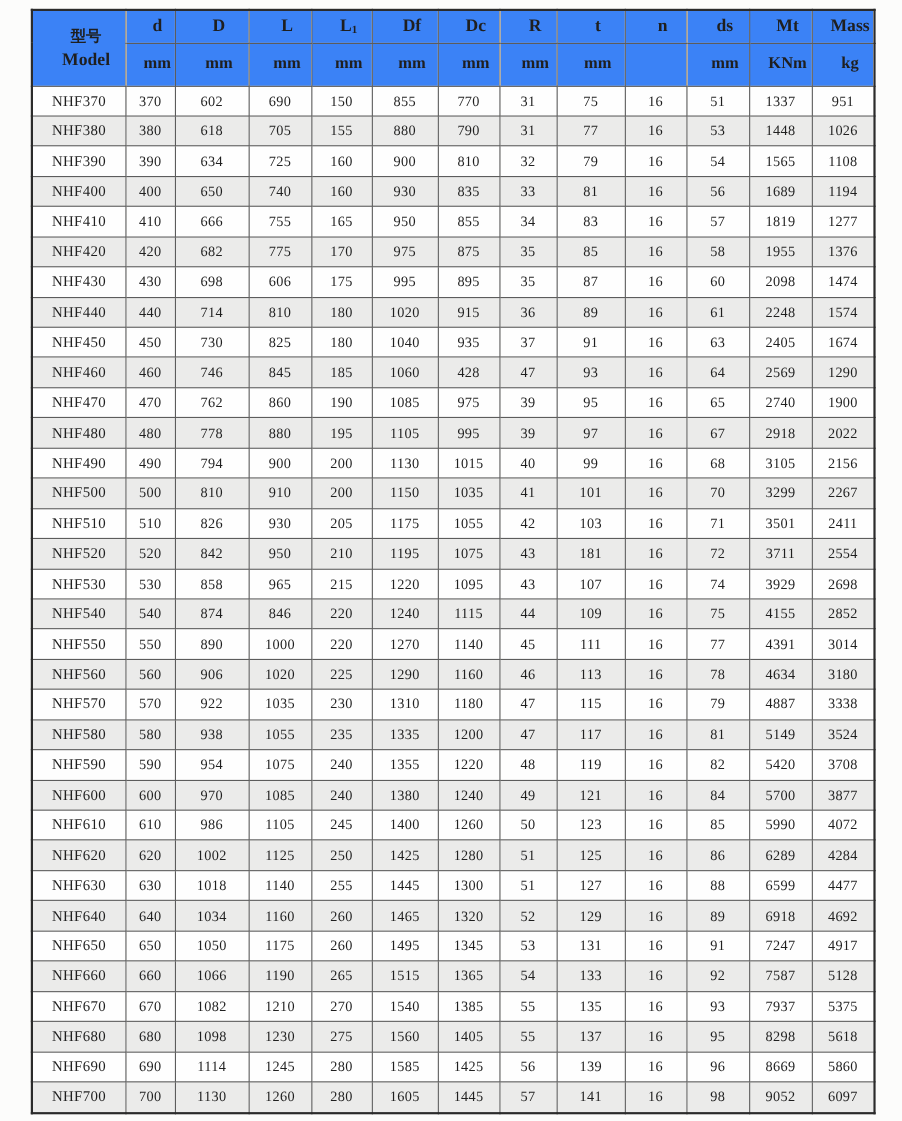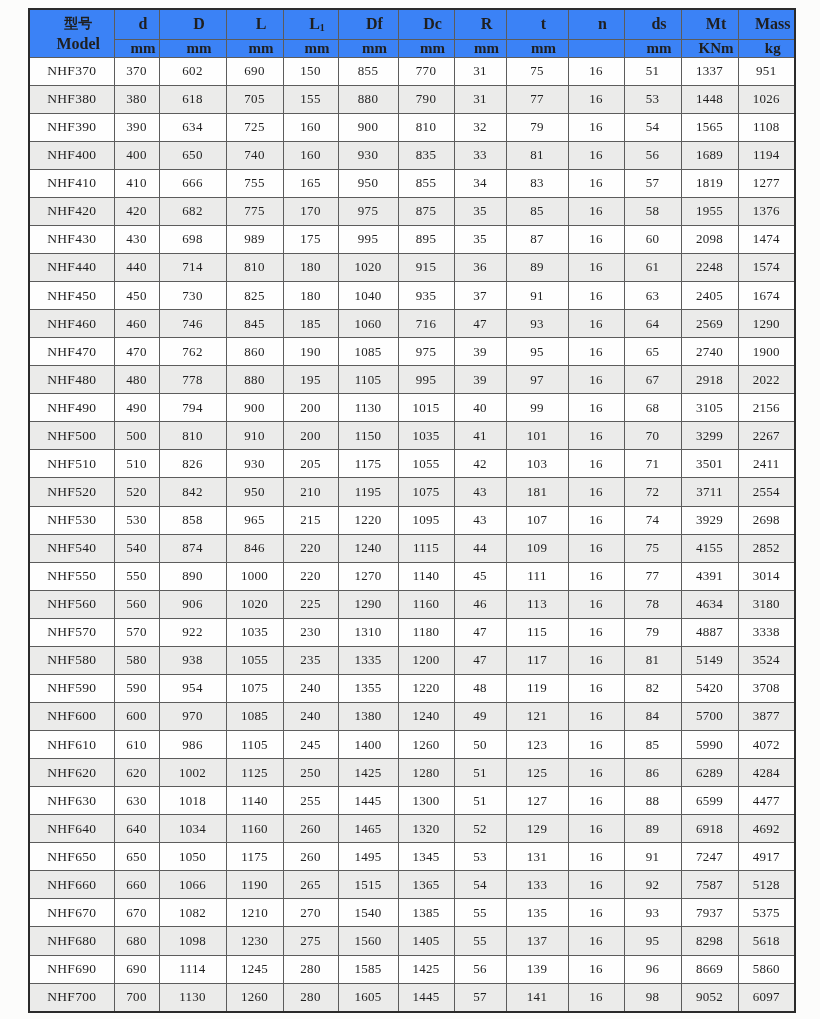--- a/index.html
+++ b/index.html
@@ -34,21 +34,21 @@
     padding: 0;
     overflow: hidden;
     white-space: nowrap;
   }
   thead th {
     background: #3b82f6;
     font-weight: bold;
     padding-left: 13px;
   }
   thead tr.labels { height: 30px; }
-  thead tr.units  { height: 18px; margin-left: 32px; }
+  thead tr.units  { height: 39px; margin-left: 32px; }
   thead tr.labels th { font-size: 16px; }
   thead tr.units th  { font-size: 15px; }
   th.model-head {
     font-size: 15px;
     line-height: 1.35;
   }
   th.model-head .cn { font-size: 14px; }
   sub {
     font-size: 10px;
     vertical-align: baseline;
@@ -207,21 +207,21 @@
           <td>85</td>
           <td>16</td>
           <td>58</td>
           <td>1955</td>
           <td>1376</td>
         </tr>
         <tr>
     <td class="model-cell">NHF430</td>
   <td>430</td>
           <td>698</td>
-          <td>989</td>
+          <td>606</td>
           <td>175</td>
           <td>995</td>
           <td>895</td>
           <td>35</td>
           <td>87</td>
           <td>16</td>
           <td>60</td>
           <td>2098</td>
           <td>1474</td>
         </tr>
@@ -255,21 +255,21 @@
           <td>2405</td>
           <td>1674</td>
         </tr>
         <tr>
     <td class="model-cell">NHF460</td>
   <td>460</td>
           <td>746</td>
           <td>845</td>
           <td>185</td>
           <td>1060</td>
-          <td>716</td>
+          <td>428</td>
           <td>47</td>
           <td>93</td>
           <td>16</td>
           <td>64</td>
           <td>2569</td>
           <td>1290</td>
         </tr>
         <tr>
     <td class="model-cell">NHF470</td>
   <td>470</td>

